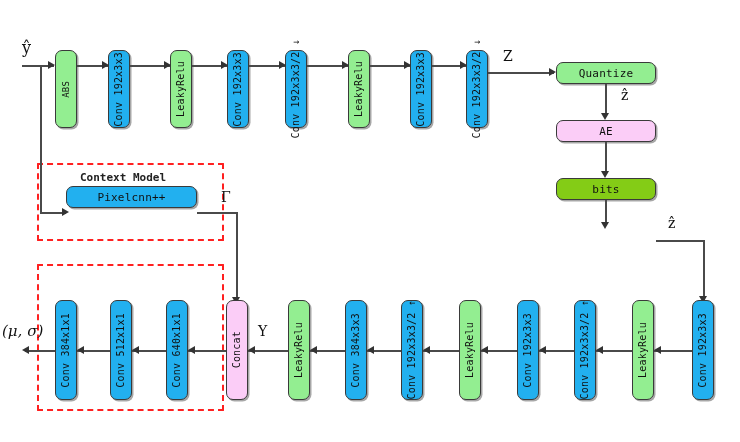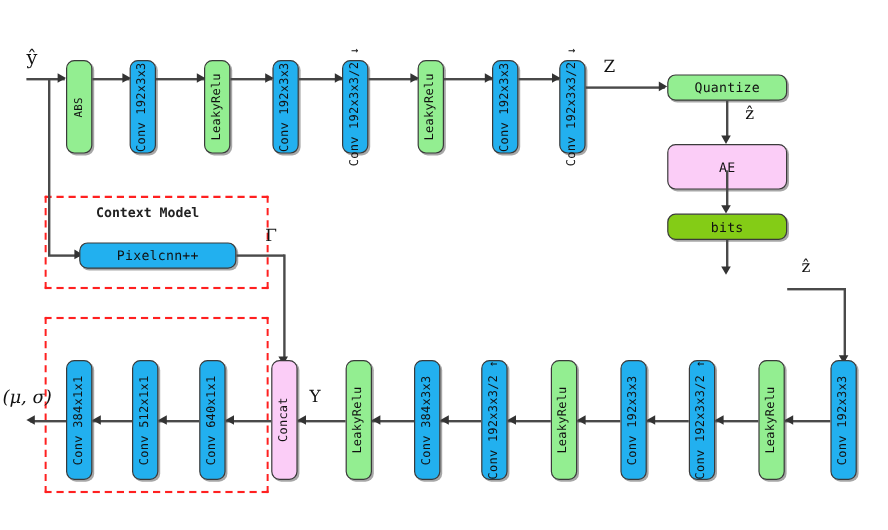--- a/index.html
+++ b/index.html
@@ -159,21 +159,21 @@
   <div class="ln ln-h" style="left:432px; top:65px; width:34px;"></div>
   <div class="arrow arrow-r" style="left:460px; top:61px;"></div>
 
   <div class="ln ln-h" style="left:488px; top:72px; width:66px;"></div>
   <div class="arrow arrow-r" style="left:549px; top:68px;"></div>
   <div class="mlabel" style="left:503px; top:49px; font-size:14px;">Z</div>
 
   <div class="node horiz n-green" style="left:556px; top:62px; width:100px; height:22px; font-size:11px;">
     <span class="node-label">Quantize</span>
   </div>
-  <div class="node horiz n-pink" style="left:556px; top:120px; width:100px; height:38px; font-size:11px;">
+  <div class="node horiz n-pink" style="left:556px; top:120px; width:100px; height:22px; font-size:11px;">
     <span class="node-label">AE</span>
   </div>
   <div class="node horiz n-gray" style="left:556px; top:178px; width:100px; height:22px; font-size:11px;">
     <span class="node-label">bits</span>
   </div>
 
   <div class="ln ln-v" style="left:605px; top:84px; height:32px;"></div>
   <div class="arrow arrow-d" style="left:601px; top:113px;"></div>
   <div class="mlabel" style="left:621px; top:88px; font-size:14px;">ẑ</div>
 
@@ -181,21 +181,21 @@
   <div class="arrow arrow-d" style="left:601px; top:171px;"></div>
 
   <div class="ln ln-v" style="left:605px; top:200px; height:25px;"></div>
   <div class="arrow arrow-d" style="left:601px; top:222px;"></div>
 
   <div class="ln ln-h" style="left:656px; top:240px; width:49px;"></div>
   <div class="ln ln-v" style="left:703px; top:240px; height:60px;"></div>
   <div class="arrow arrow-d" style="left:699px; top:296px;"></div>
   <div class="mlabel" style="left:668px; top:216px; font-size:14px;">ẑ</div>
 
-  <div class="node horiz n-blue" style="left:66px; top:202px; width:131px; height:22px; font-size:11px;">
+  <div class="node horiz n-blue" style="left:66px; top:186px; width:131px; height:22px; font-size:11px;">
     <span class="node-label">Pixelcnn++</span>
   </div>
 
   <div class="ln ln-h" style="left:197px; top:212px; width:40px;"></div>
   <div class="ln ln-v" style="left:236px; top:212px; height:90px;"></div>
   <div class="arrow arrow-d" style="left:232px; top:297px;"></div>
   <div class="mlabel" style="left:221px; top:190px; font-size:14px;">Γ</div>
 
   <div class="node vert n-blue" style="left:692px; top:300px; width:22px; height:100px; font-size:10px;">
     <span class="node-label">Conv 192x3x3</span>

